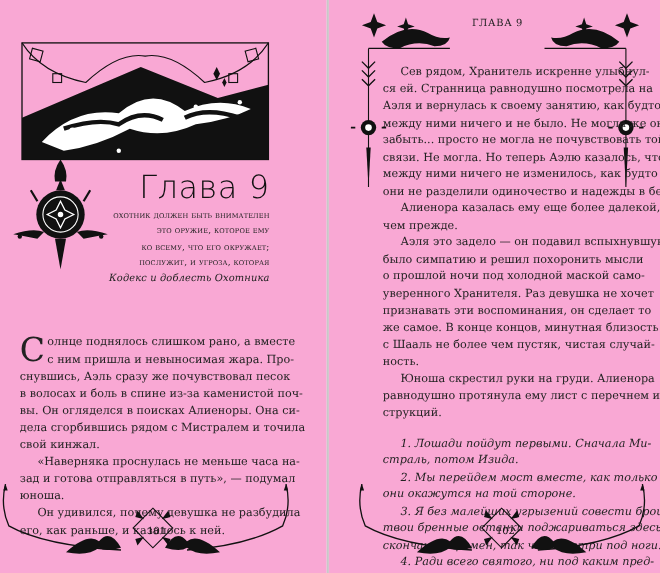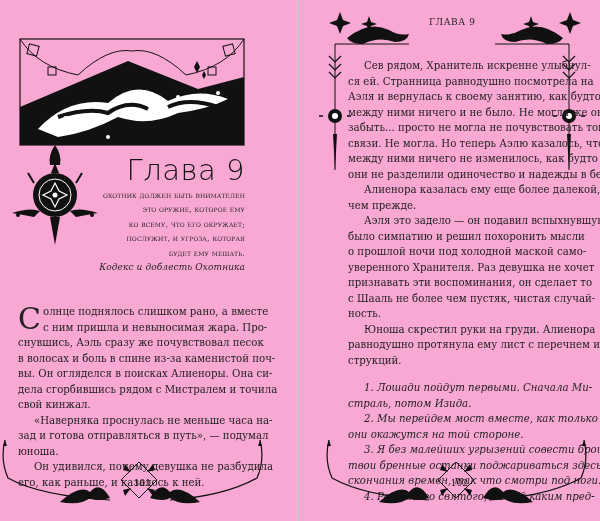--- a/index.html
+++ b/index.html
@@ -104,21 +104,20 @@
       <circle cx="82" cy="70" r="2" fill="#111"></circle>
     </svg>
 
     <div class="chapter-title">Глава 9</div>
 
     <div class="epigraph">
       <span class="line">Охотник должен быть внимателен</span>
       <span class="line">это оружие, которое ему</span>
       <span class="line">ко всему, что его окружает;</span>
       <span class="line">послужит, и угроза, которая</span>
-      <span class="line">будет ему мешать.</span>
       <span class="line source">Кодекс и доблесть Охотника</span>
     </div>
 
     <div class="body-text left-body">
       <span class="dropcap">С</span>
       <span class="line drop-line">олнце поднялось слишком рано, а вместе</span>
       <span class="line drop-line">с ним пришла и невыносимая жара. Про-</span>
       <span class="line">снувшись, Аэль сразу же почувствовал песок</span>
       <span class="line">в волосах и боль в спине из-за каменистой поч-</span>
       <span class="line">вы. Он огляделся в поисках Алиеноры. Она си-</span>
@@ -186,20 +185,21 @@
       <span class="line">связи. Не могла. Но теперь Аэлю казалось, что</span>
       <span class="line">между ними ничего не изменилось, как будто</span>
       <span class="line">они не разделили одиночество и надежды в без-</span>
       <span class="line indent">Алиенора казалась ему еще более далекой,</span>
       <span class="line last">чем прежде.</span>
       <span class="line indent">Аэля это задело — он подавил вспыхнувшую</span>
       <span class="line">было симпатию и решил похоронить мысли</span>
       <span class="line">о прошлой ночи под холодной маской само-</span>
       <span class="line">уверенного Хранителя. Раз девушка не хочет</span>
       <span class="line">признавать эти воспоминания, он сделает то</span>
+      <span class="line">же самое. В конце концов, минутная близость</span>
       <span class="line">с Шааль не более чем пустяк, чистая случай-</span>
       <span class="line last">ность.</span>
       <span class="line indent">Юноша скрестил руки на груди. Алиенора</span>
       <span class="line">равнодушно протянула ему лист с перечнем ин-</span>
       <span class="line last">струкций.</span>
       <span class="line" style="height:12px"></span>
       <span class="line indent list-text">1. Лошади пойдут первыми. Сначала Ми-</span>
       <span class="line last list-text">страль, потом Изида.</span>
       <span class="line indent list-text">2. Мы перейдем мост вместе, как только</span>
       <span class="line last list-text">они окажутся на той стороне.</span>

